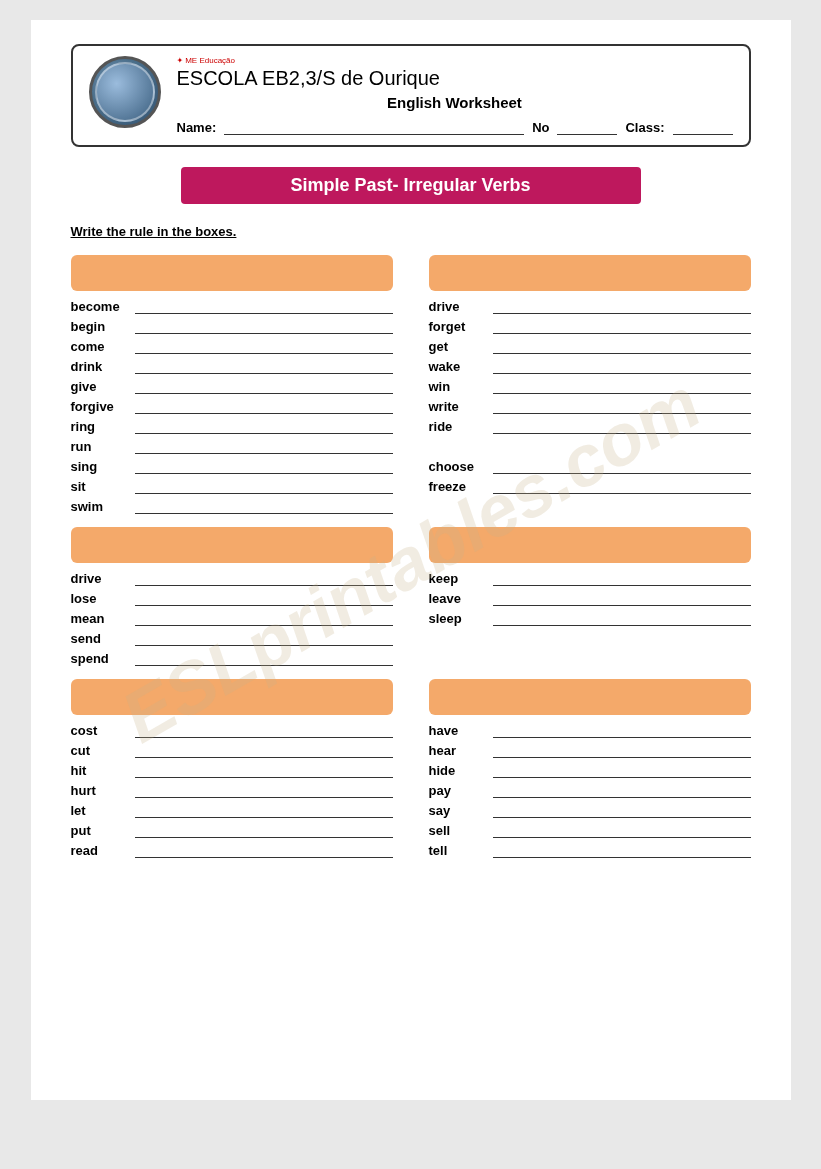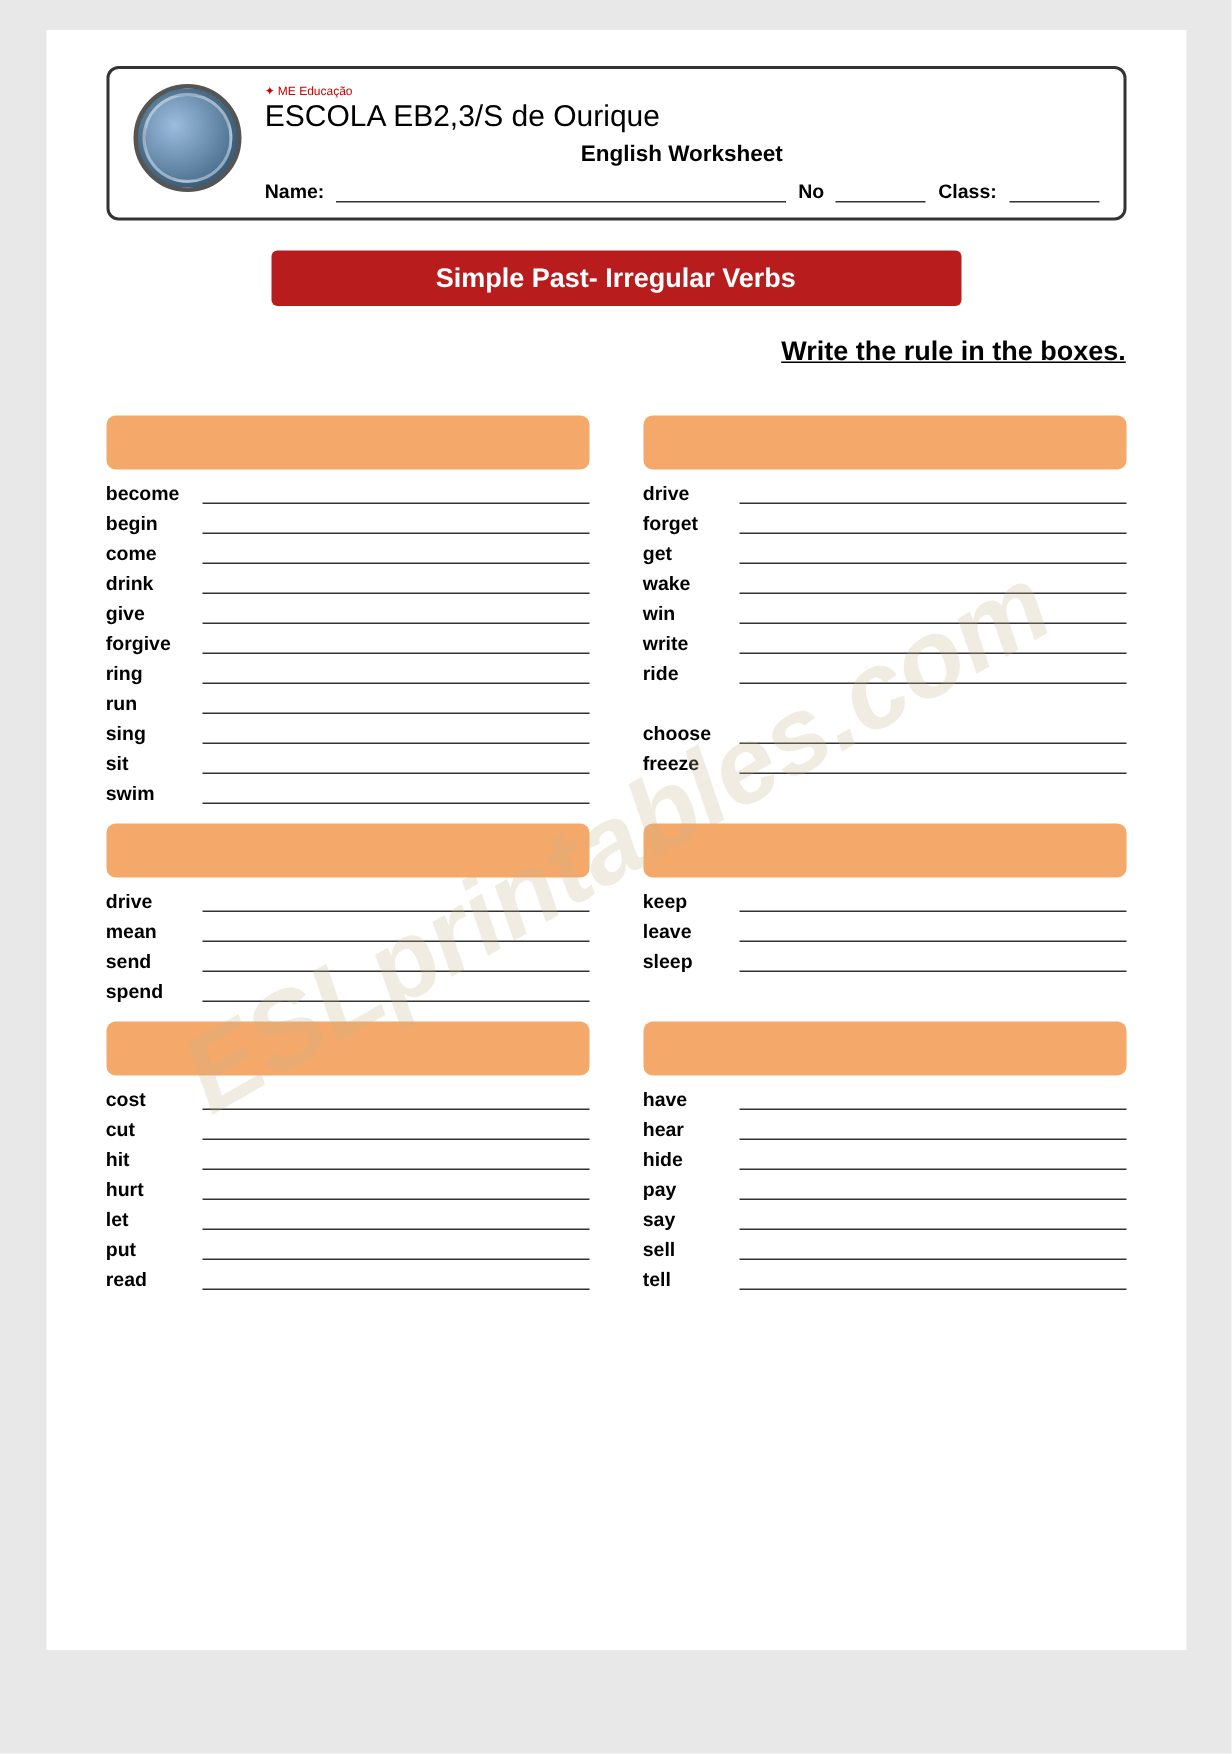--- a/index.html
+++ b/index.html
@@ -99,36 +99,35 @@
       flex: 1;
       height: 16px;
     }
     .name-line-short {
       border-bottom: 1.5px solid #333;
       width: 60px;
       height: 16px;
     }
     
     .main-title {
-      background: #b91c1c;
+      background: #be185d;
       color: white;
       text-align: center;
       font-size: 18px;
       font-weight: bold;
       padding: 8px 24px;
       border-radius: 4px;
       margin: 16px auto 20px auto;
       width: 460px;
     }
     .instruction {
-      font-size: 18px;
+      font-size: 13px;
       text-decoration: underline;
-      margin-bottom: 32px;
-      font-weight: bold;
-      text-align: right;
+      margin-bottom: 16px;
+      font-weight: bold;
     }
     .group-header {
       background: #f4a96a;
       height: 36px;
       border-radius: 6px;
       margin-bottom: 8px;
     }
     .verb-row {
       display: flex;
       align-items: flex-end;
@@ -285,20 +284,24 @@
 
   <div class="section-row">
 
     <div class="section-col">
       <div class="group-header"></div>
       <div class="verb-row">
         <span class="verb-label">drive</span>
         <div class="verb-line"></div>
       </div>
       <div class="verb-row">
+        <span class="verb-label">lose</span>
+        <div class="verb-line"></div>
+      </div>
+      <div class="verb-row">
         <span class="verb-label">mean</span>
         <div class="verb-line"></div>
       </div>
       <div class="verb-row">
         <span class="verb-label">send</span>
         <div class="verb-line"></div>
       </div>
       <div class="verb-row">
         <span class="verb-label">spend</span>
         <div class="verb-line"></div>

